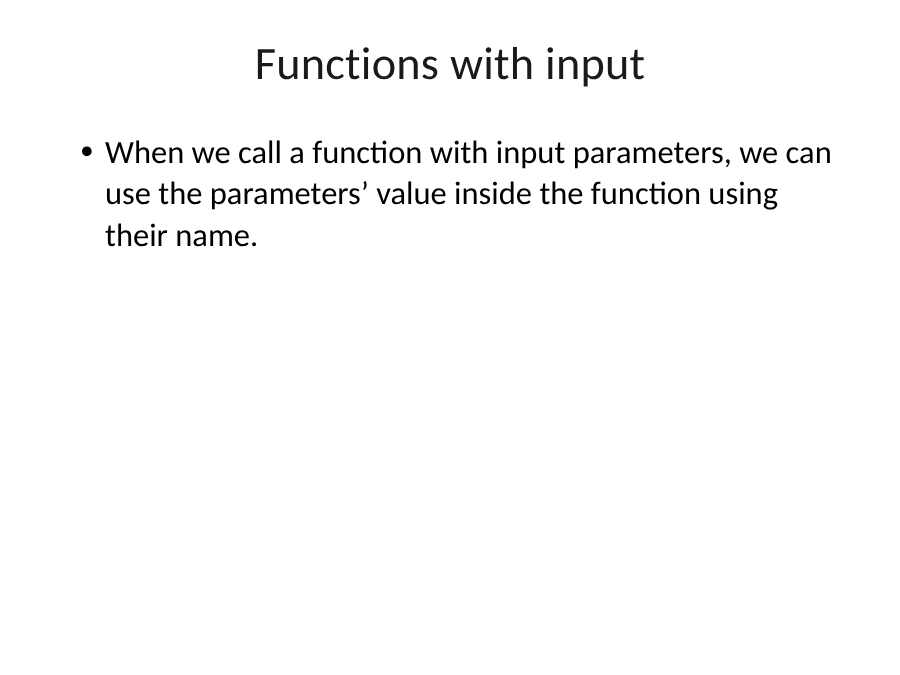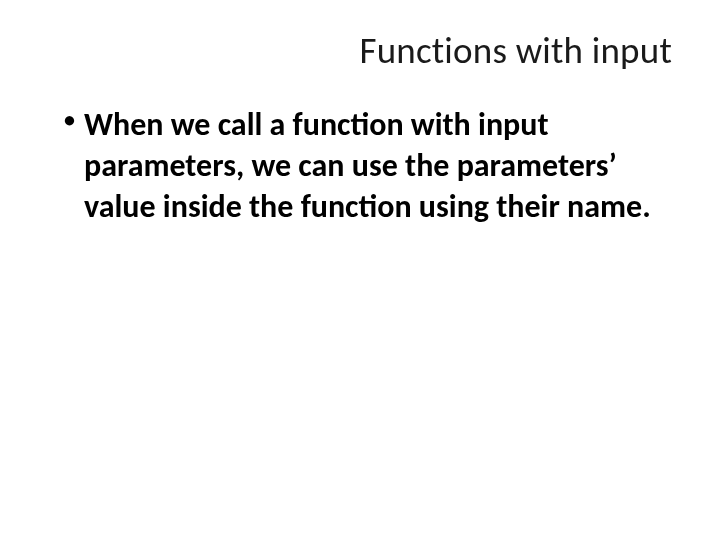--- a/index.html
+++ b/index.html
@@ -14,40 +14,39 @@
       font-family: Calibri, 'Segoe UI', Arial, sans-serif;
       color: #000000;
       overflow: hidden;
     }
     .slide {
       width: 100%;
       height: 100%;
       padding: 28px 48px 40px 48px;
     }
     .title {
-      text-align: right;
+      text-align: center;
       font-size: 37px;
       font-weight: 400;
       color: #1a1a1a;
       margin-bottom: 32px;
       letter-spacing: 0.2px;
     }
     .content {
       padding-left: 16px;
     }
     ul {
       list-style: none;
     }
     li {
       position: relative;
       padding-left: 20px;
-      font-size: 32px;
+      font-size: 26px;
       line-height: 1.28;
       color: #000000;
-      font-weight: bold;
     }
     li::before {
       content: "•";
       position: absolute;
       left: 0;
       top: 0;
       font-size: 22px;
       line-height: 1.4;
     }
   </style>

